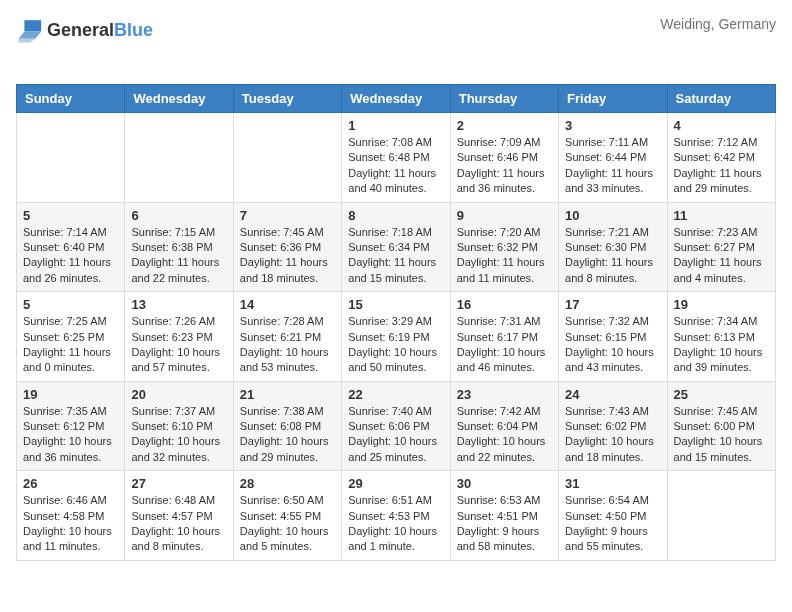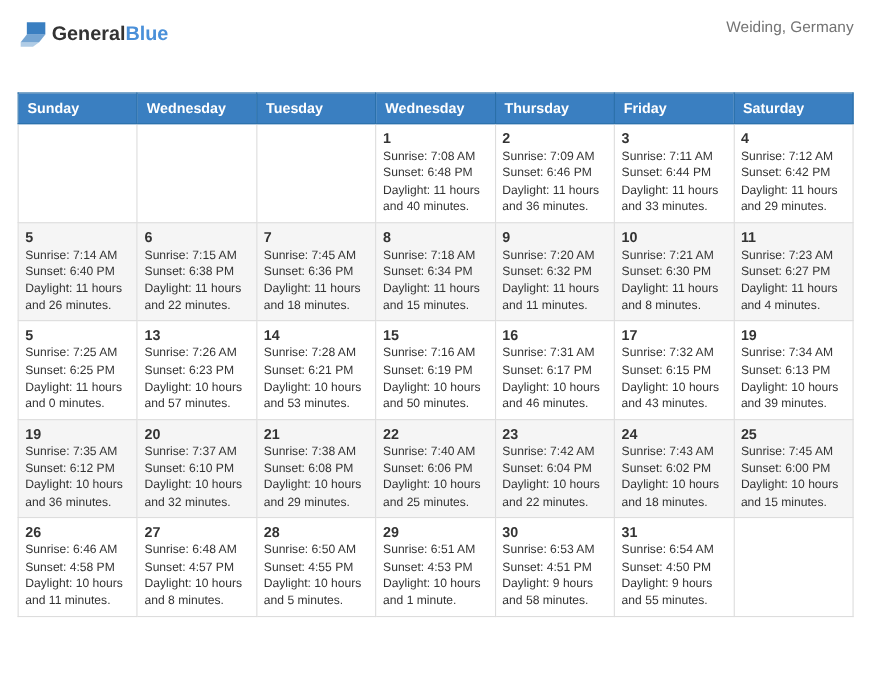--- a/index.html
+++ b/index.html
@@ -208,21 +208,21 @@
 Daylight: 10 hours and 57 minutes.</div>
         </td>
         <td>
           <span class="day-number">14</span>
           <div class="day-info">Sunrise: 7:28 AM
 Sunset: 6:21 PM
 Daylight: 10 hours and 53 minutes.</div>
         </td>
         <td>
           <span class="day-number">15</span>
-          <div class="day-info">Sunrise: 7:16 AM
+          <div class="day-info">Sunrise: 3:29 AM
 Sunset: 6:19 PM
 Daylight: 10 hours and 50 minutes.</div>
         </td>
         <td>
           <span class="day-number">16</span>
           <div class="day-info">Sunrise: 7:31 AM
 Sunset: 6:17 PM
 Daylight: 10 hours and 46 minutes.</div>
         </td>
         <td>

